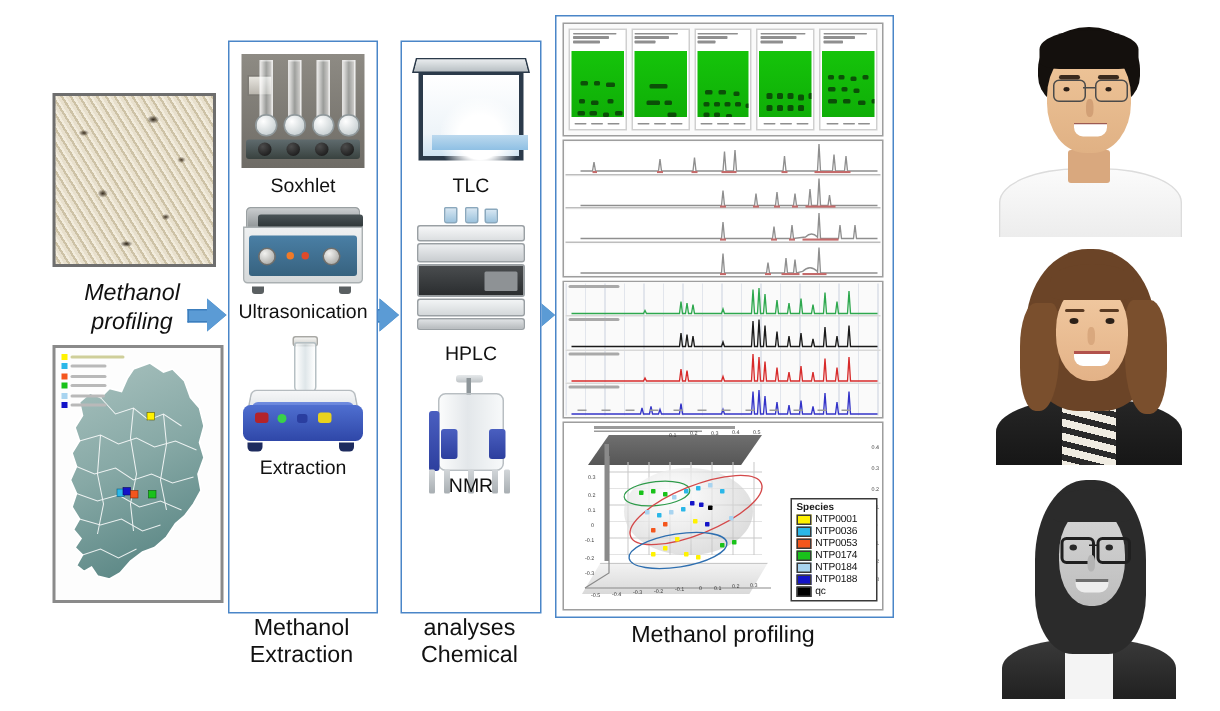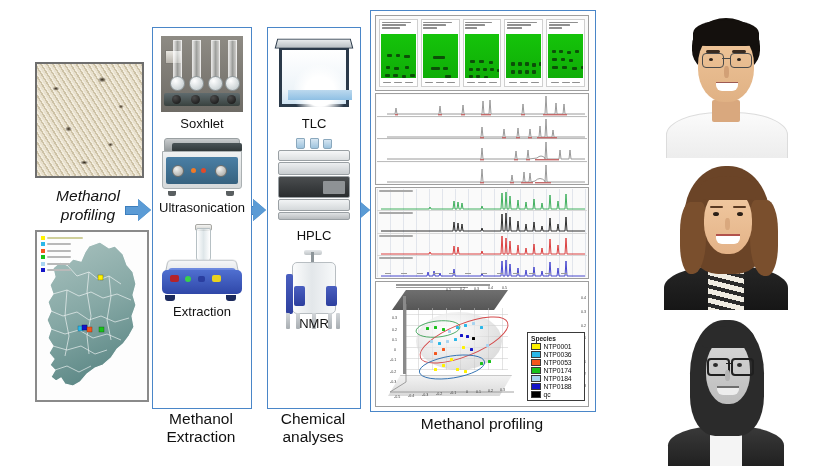--- a/index.html
+++ b/index.html
@@ -327,22 +327,22 @@
       <span class="nmr-coil" style="left:48px;top:34px;"></span>
       <span class="nmr-leg" style="left:18px;top:61px;"></span>
       <span class="nmr-leg" style="left:34px;top:61px;"></span>
       <span class="nmr-leg" style="left:50px;top:61px;"></span>
       <span class="nmr-leg" style="left:8px;top:61px;"></span>
       <span class="nmr-leg" style="left:58px;top:61px;"></span>
     </div>
     <div class="instr-label" style="top:288px;">NMR</div>
   </div>
   <div class="panel-caption" style="left:266px;top:410px;width:94px;">
+    <div>analyses</div>
     <div>Chemical</div>
-    <div>analyses</div>
   </div>
 
   <div class="panel" style="left:370px;top:10px;width:224px;height:400px;">
 
     <div class="prof-sub" style="top:4px;width:214px;height:76px;">
       <div class="plate-wrap">
         <div class="plate-cell">
           <div class="plate-head">
               <div class="hline" style="width:88%"></div>
               <div class="hline" style="width:72%"></div>

